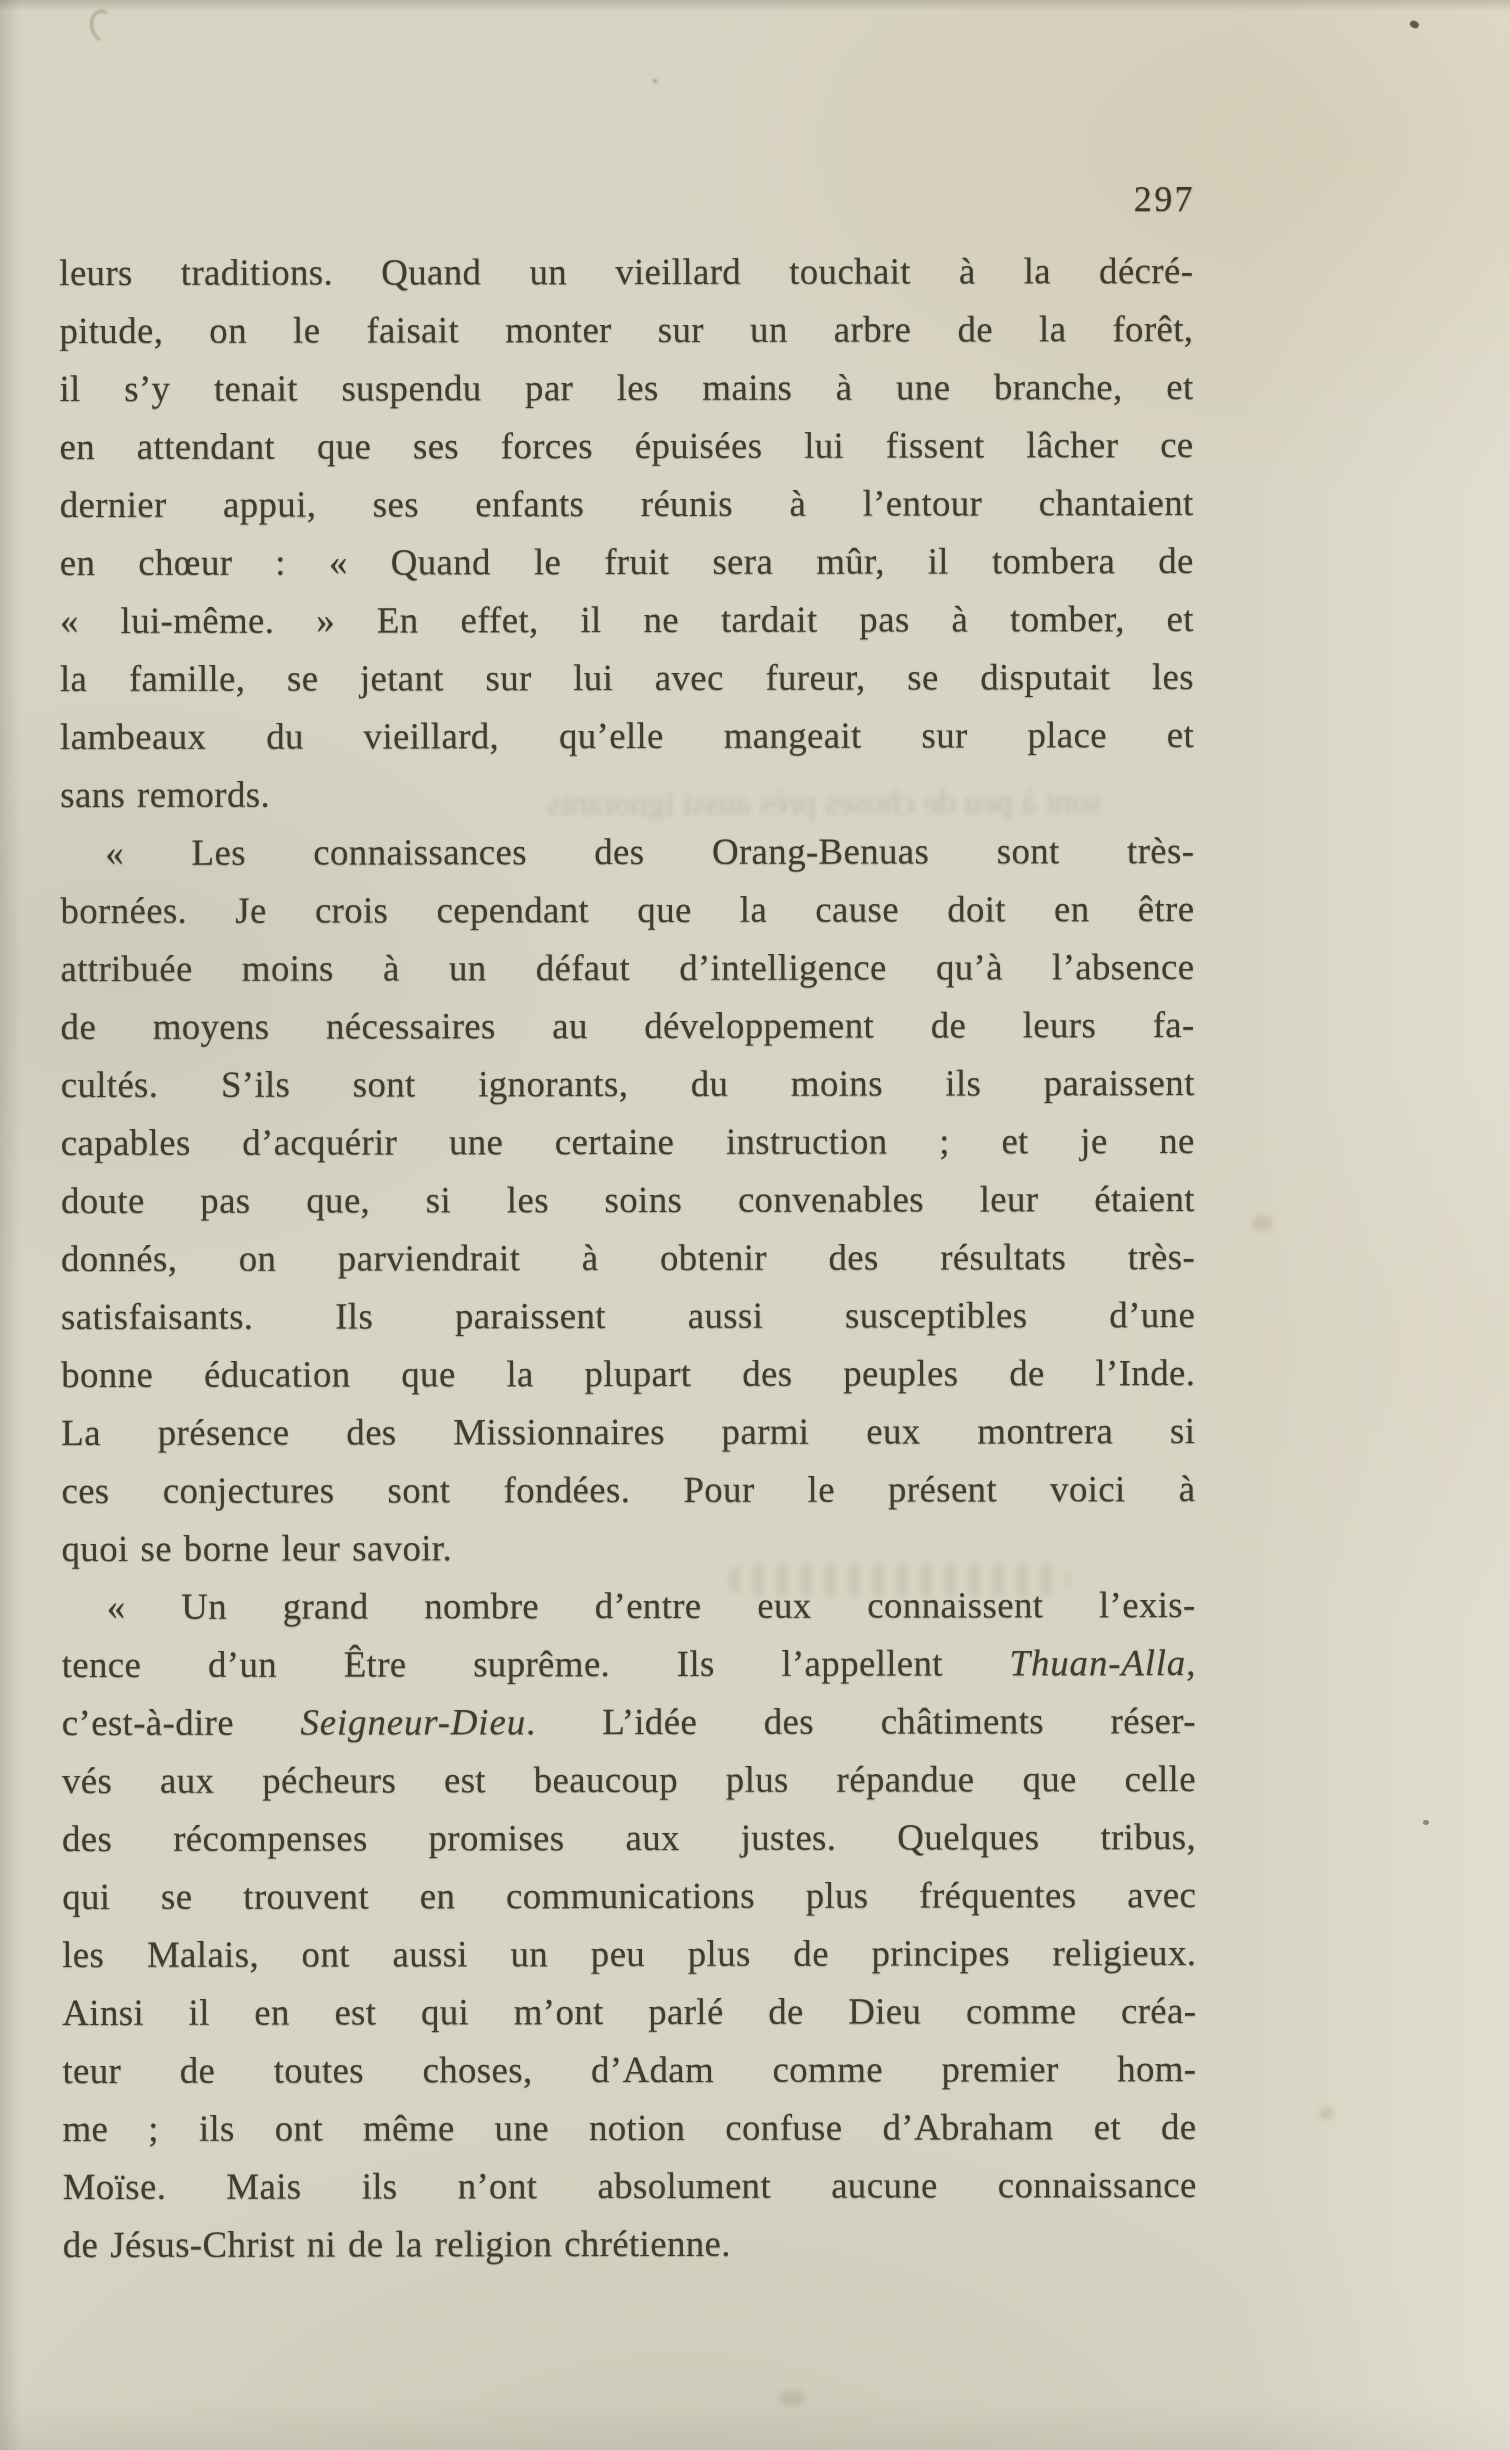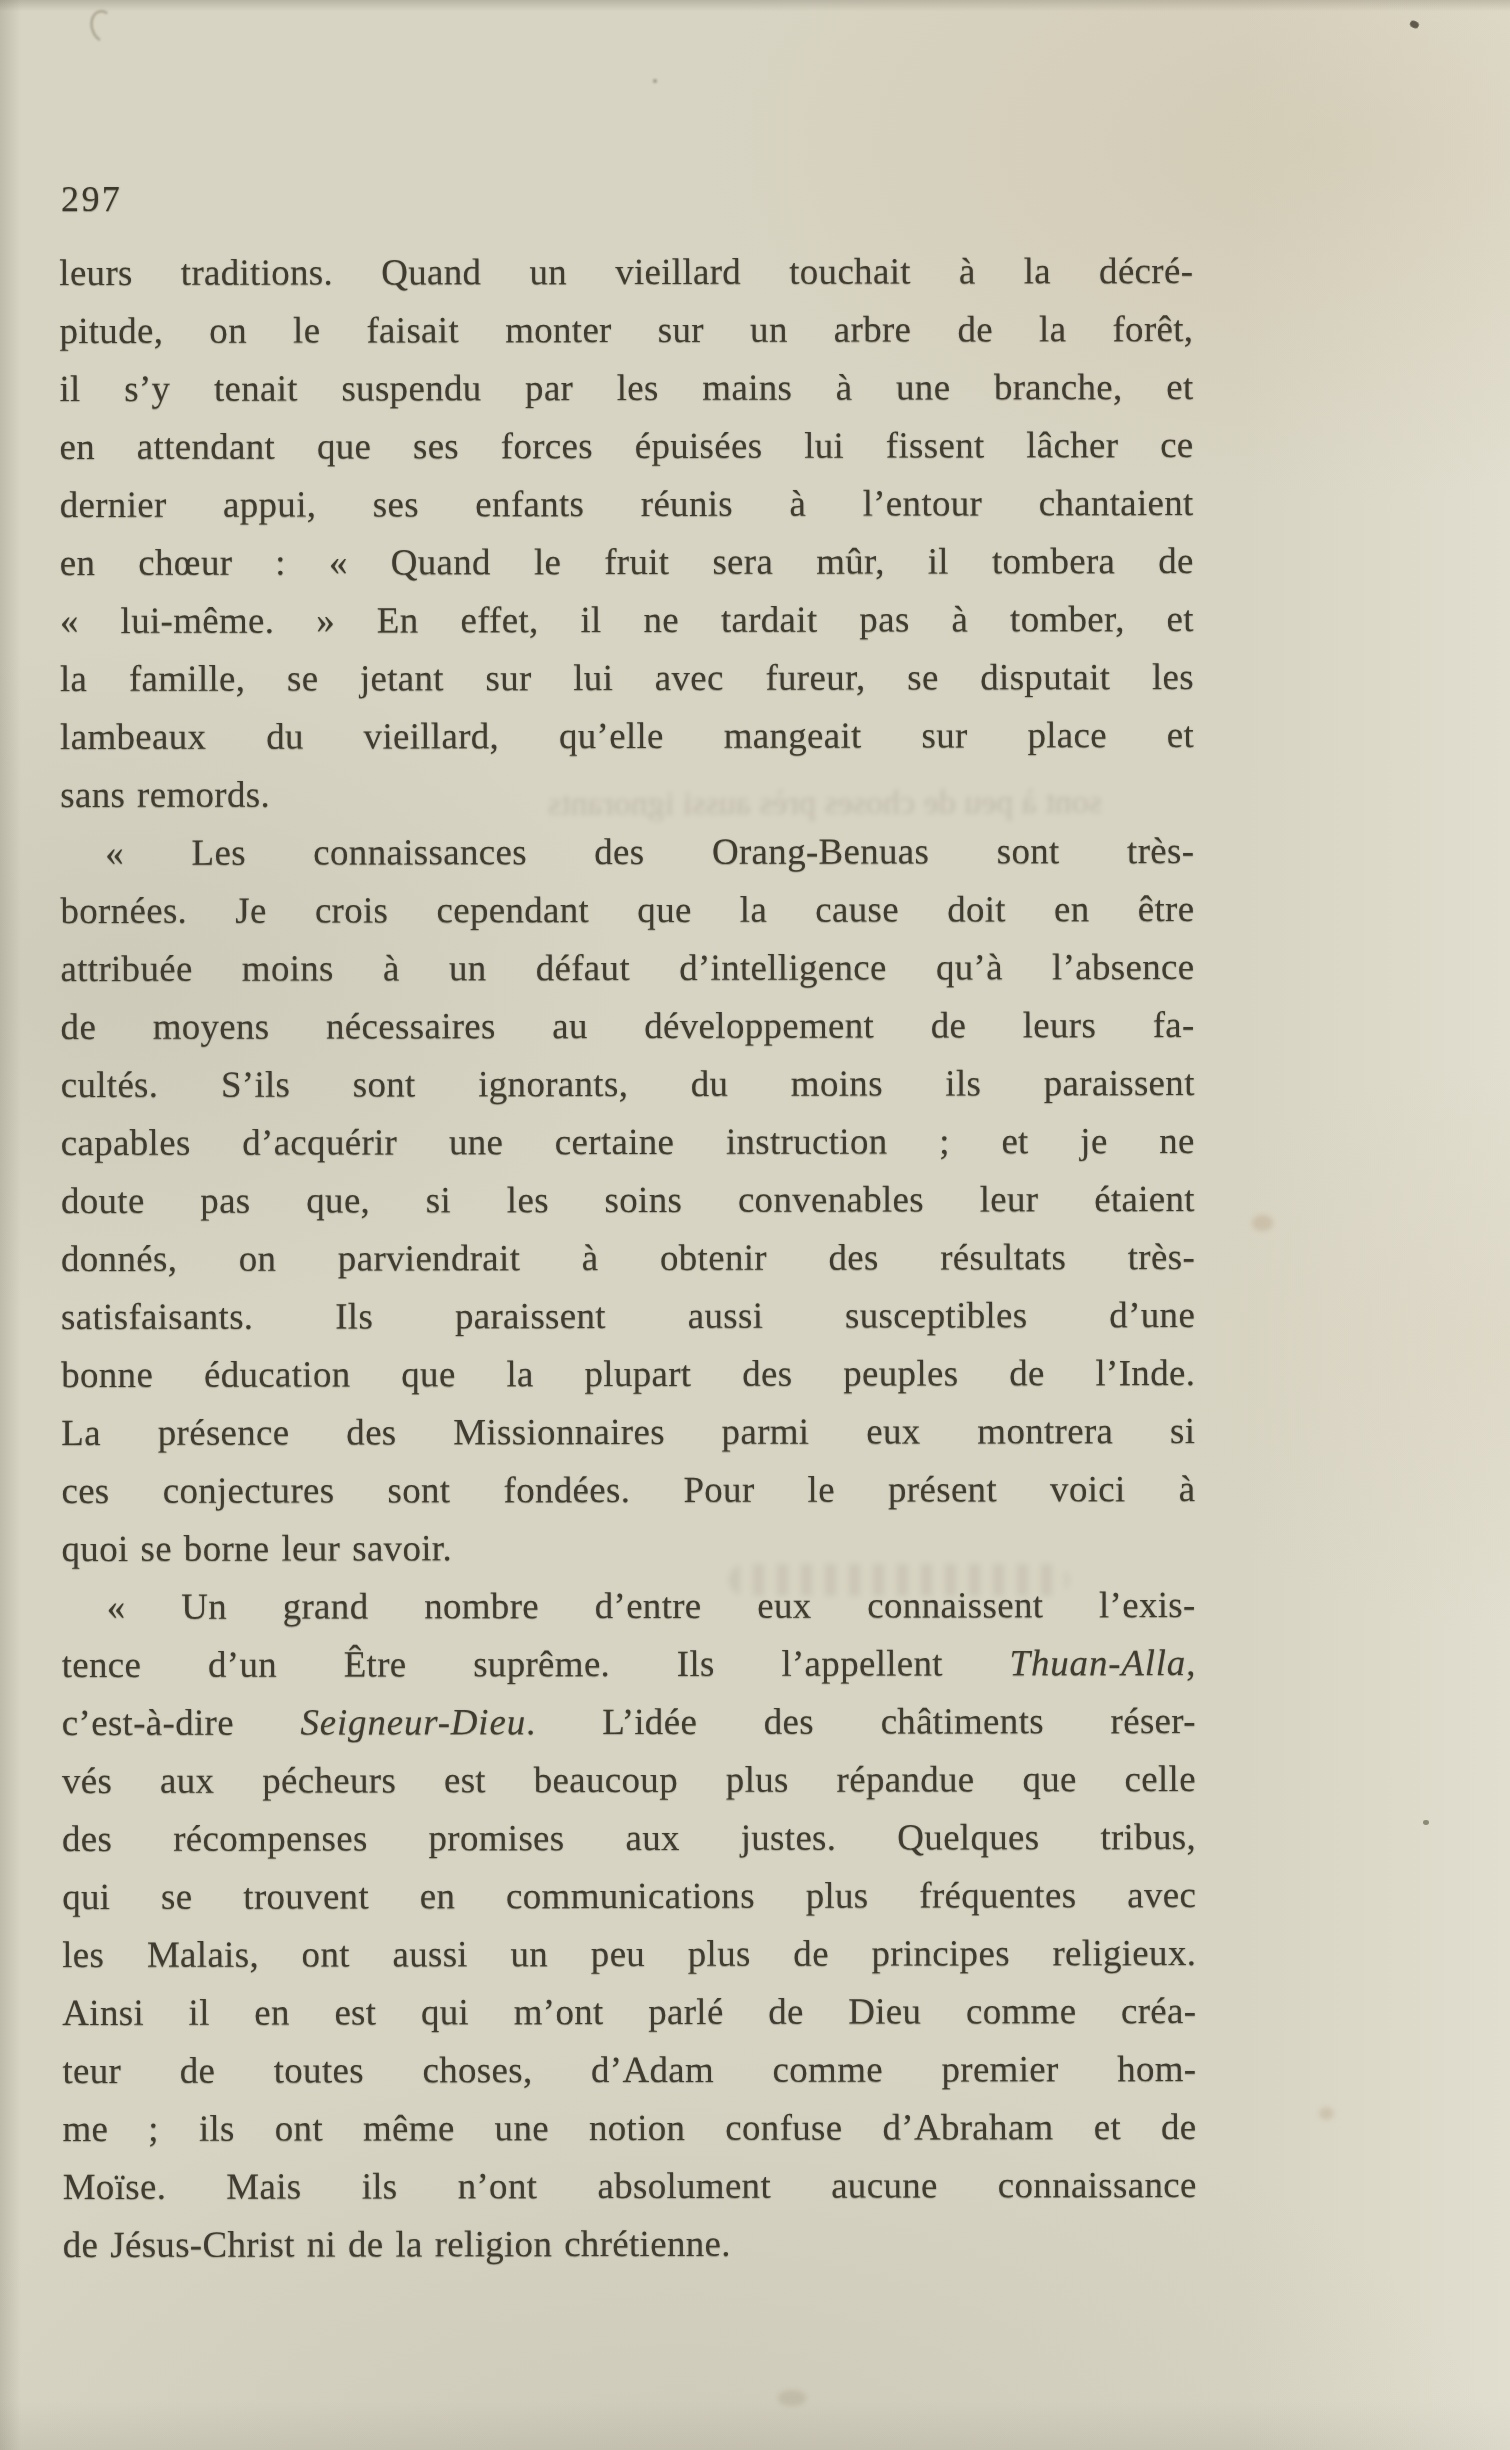--- a/index.html
+++ b/index.html
@@ -15,21 +15,21 @@
       radial-gradient(ellipse 729px 486px at 8% 40%, rgba(120,114,98,0.10), rgba(120,114,98,0) 70%),
       radial-gradient(ellipse 1215px 729px at 45% 104%, rgba(138,132,114,0.14), rgba(138,132,114,0) 70%),
       radial-gradient(ellipse 567px 405px at 100% 55%, rgba(210,200,175,0.25), rgba(210,200,175,0) 70%),
       linear-gradient(90deg, rgba(92,87,72,0.20) 0px, rgba(92,87,72,0) 21px),
       linear-gradient(180deg, rgba(92,87,72,0.25) 0px, rgba(92,87,72,0) 11.3px),
       linear-gradient(270deg, rgba(233,230,217,0.55) 0px, rgba(233,230,217,0) 267px),
       linear-gradient(0deg, rgba(110,104,88,0.12) 0px, rgba(110,104,88,0) 49px);
   }
   .folio{
     position:absolute;top:178px;left:61px;width:1134px;
-    text-align:left;font-size:36px;letter-spacing:2.4px;
+    text-align:right;font-size:36px;letter-spacing:2.4px;
     color:#3c382e;
     text-shadow:0 0.8px 0.8px rgba(86,79,63,0.45), 0.8px 0 1.6px rgba(86,79,63,0.25);
   }
   .text-block{
     position:absolute;top:243px;left:61px;width:1134px;
     font-size:37px;line-height:58px;
     color:#403c31;
     letter-spacing:0.3px;word-spacing:2.4px;
     transform:rotate(-0.1deg);
     text-shadow:0 0.8px 0.8px rgba(84,77,61,0.40), 0 0 1.6px rgba(95,88,72,0.28);

